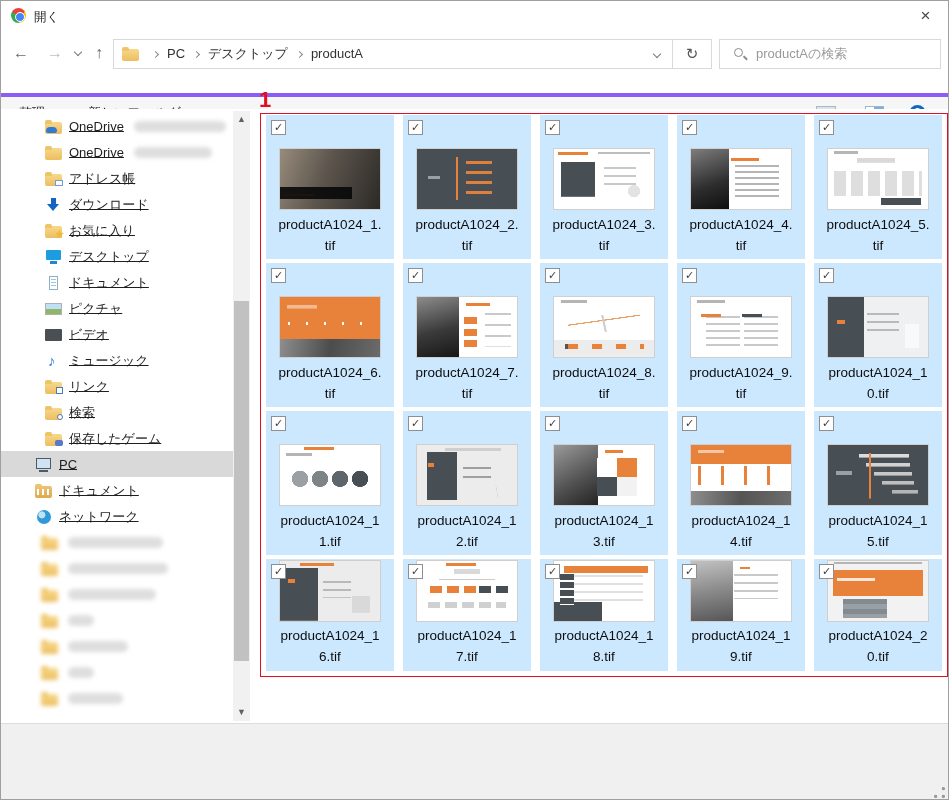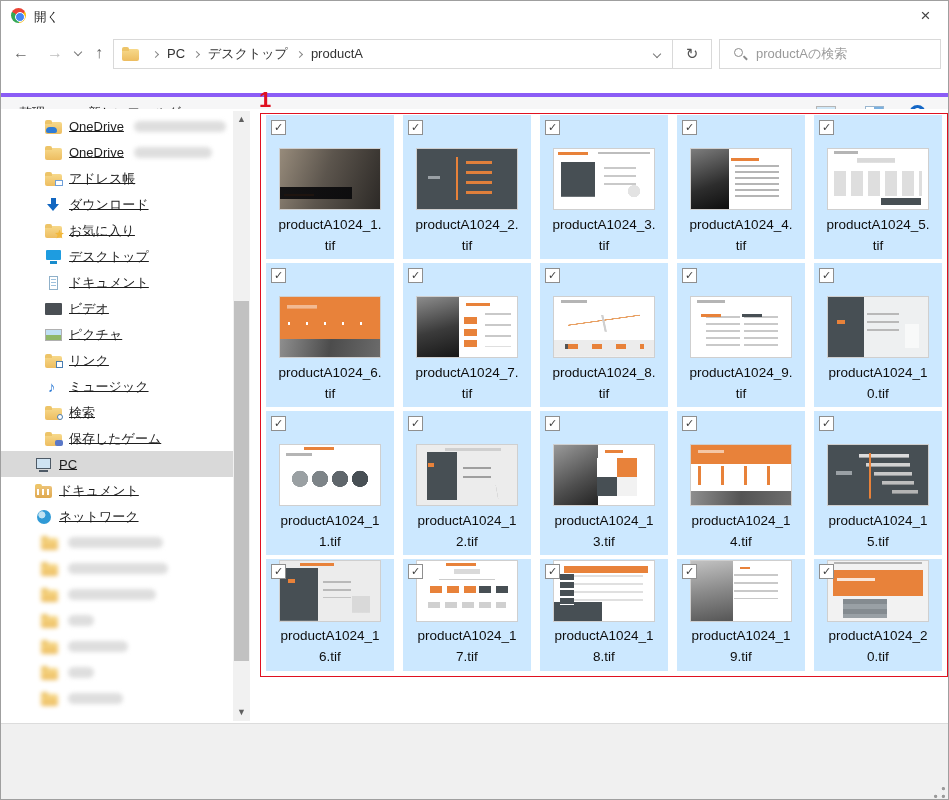--- a/index.html
+++ b/index.html
@@ -250,24 +250,24 @@
 
   <div class="sidebar">
     <ul class="side-list" id="side-list">
         <li class="side-item"><span class="ic f"><i class="ov ov-cloud"></i></span><span class="lbl">OneDrive</span><span class="pill" style="width: 92px;"></span></li>
         <li class="side-item"><span class="ic f"></span><span class="lbl">OneDrive</span><span class="pill" style="width: 78px;"></span></li>
         <li class="side-item"><span class="ic f"><i class="ov ov-card"></i></span><span class="lbl">アドレス帳</span></li>
         <li class="side-item"><span class="ic dl"></span><span class="lbl">ダウンロード</span></li>
         <li class="side-item"><span class="ic f"><i class="ov ov-star"></i></span><span class="lbl">お気に入り</span></li>
         <li class="side-item"><span class="ic dt"></span><span class="lbl">デスクトップ</span></li>
         <li class="side-item"><span class="ic doc"></span><span class="lbl">ドキュメント</span></li>
+        <li class="side-item"><span class="ic pic"></span><span class="lbl">ピクチャ</span></li>
         <li class="side-item"><span class="ic vid"></span><span class="lbl">ビデオ</span></li>
-        <li class="side-item"><span class="ic pic"></span><span class="lbl">ピクチャ</span></li>
+        <li class="side-item"><span class="ic mus"></span><span class="lbl">ミュージック</span></li>
         <li class="side-item"><span class="ic f"><i class="ov ov-link"></i></span><span class="lbl">リンク</span></li>
-        <li class="side-item"><span class="ic mus"></span><span class="lbl">ミュージック</span></li>
         <li class="side-item"><span class="ic f"><i class="ov ov-mag"></i></span><span class="lbl">検索</span></li>
         <li class="side-item"><span class="ic f"><i class="ov ov-game"></i></span><span class="lbl">保存したゲーム</span></li>
         <li class="side-item sel ind2"><span class="ic pc"></span><span class="lbl">PC</span></li>
         <li class="side-item ind2"><span class="ic f lib"><i class="ov ov-lib"></i></span><span class="lbl">ドキュメント</span></li>
         <li class="side-item ind2"><span class="ic net"></span><span class="lbl">ネットワーク</span></li>
         <li class="side-item blurred"><span class="ic f"></span><span class="pill" style="width: 95px;"></span></li>
         <li class="side-item blurred"><span class="ic f"></span><span class="pill" style="width: 100px;"></span></li>
         <li class="side-item blurred"><span class="ic f"></span><span class="pill" style="width: 88px;"></span></li>
         <li class="side-item blurred"><span class="ic f"></span><span class="pill" style="width: 26px;"></span></li>
         <li class="side-item blurred"><span class="ic f"></span><span class="pill" style="width: 60px;"></span></li>

